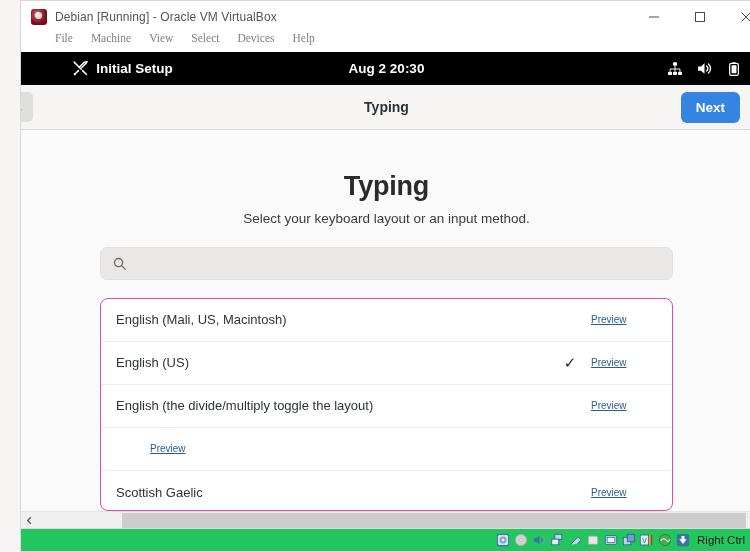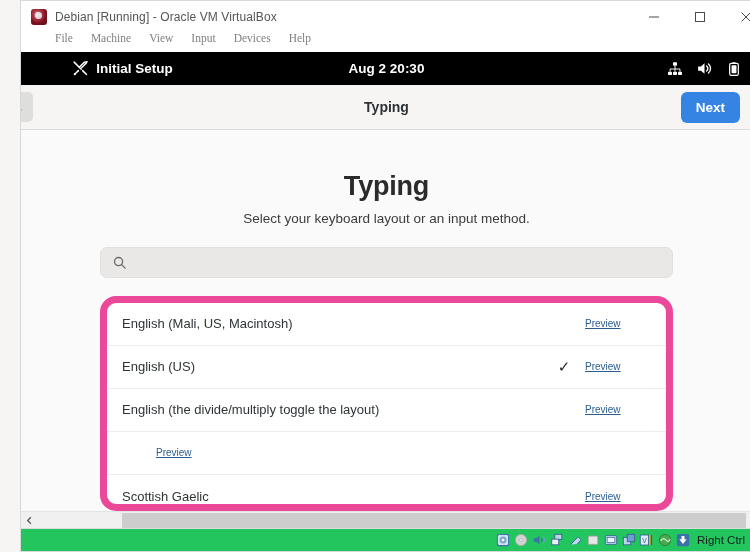--- a/index.html
+++ b/index.html
@@ -176,22 +176,22 @@
     flex: 1 1 auto; border: none; outline: none; background: transparent;
     font-family: "Liberation Sans", sans-serif;
     font-size: 13px; color: #2e3436;
     padding: 0 9px;
   }
 
   .layout-list {
     margin-top: 18px;
     width: 573px;
     background: #ffffff;
-    border: 7px solid #ec4899;
-    border-radius: 16px;
+    border: 1px solid #ec4899;
+    border-radius: 8px;
     overflow: hidden;
   }
   .layout-row {
     height: 43px;
     display: flex; align-items: center;
     padding: 0 15px;
     border-bottom: 1px solid #ececeb;
     position: relative;
   }
   .layout-row:last-child { border-bottom: none; }
@@ -299,21 +299,21 @@
             <line x1="10.5" y1="1.5" x2="1.5" y2="10.5" stroke="currentColor" stroke-width="1"></line>
           </svg>
       </div>
     </div>
   </div>
 
   <div class="vbox-menubar">
     <div class="menu-item">File</div>
     <div class="menu-item">Machine</div>
     <div class="menu-item">View</div>
-    <div class="menu-item">Input</div>
+    <div class="menu-item">Select</div>
     <div class="menu-item">Devices</div>
     <div class="menu-item">Help</div>
   </div>
 
   <div class="guest-area">
     <div class="guest-row">
       <div class="guest-viewport">
 
         <div class="gnome-topbar">
           <div class="gnome-activities">es</div>

